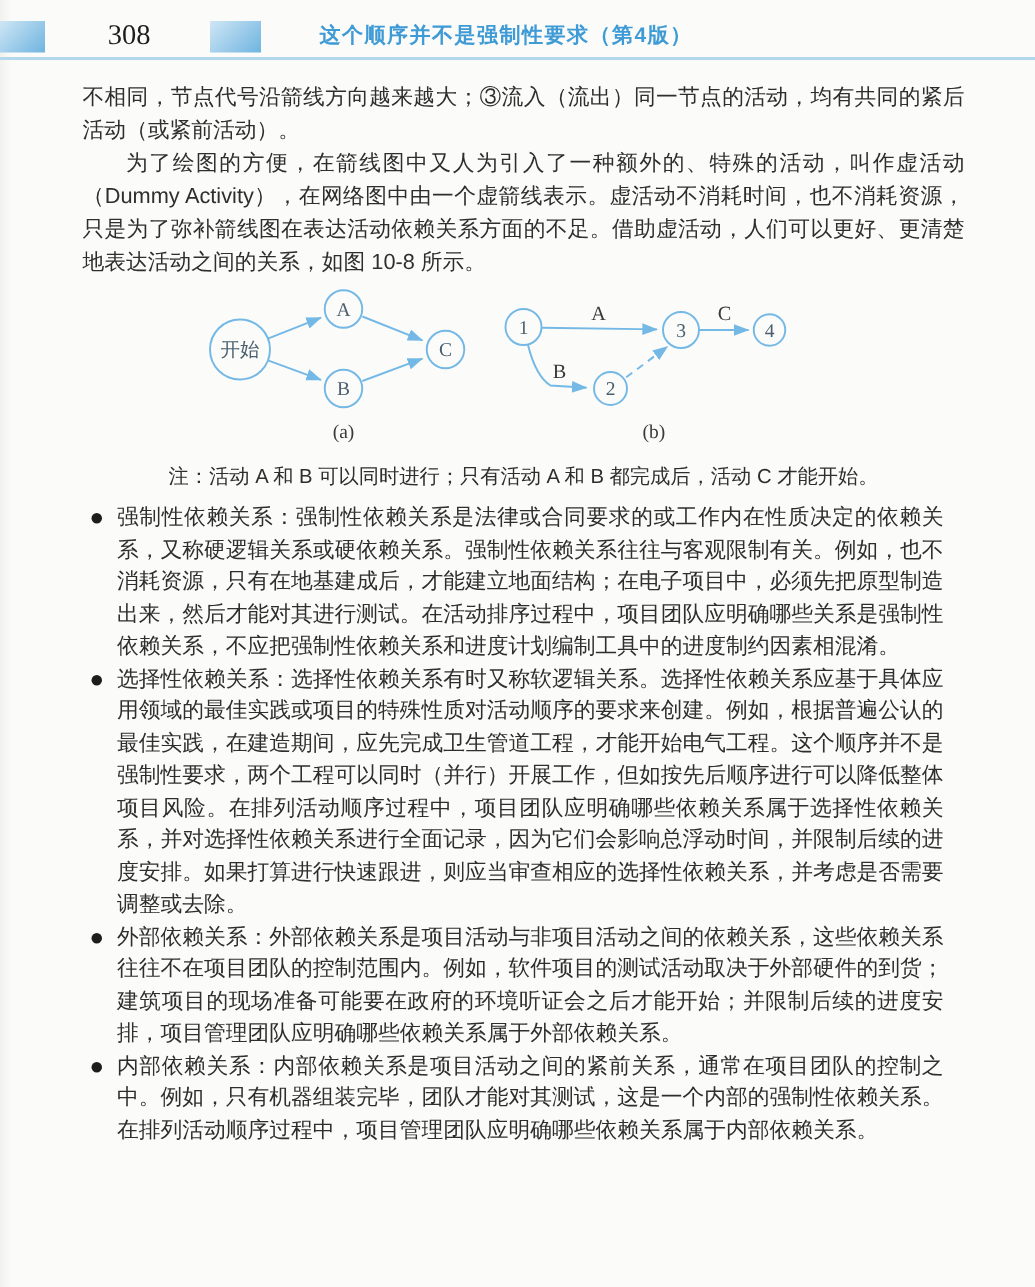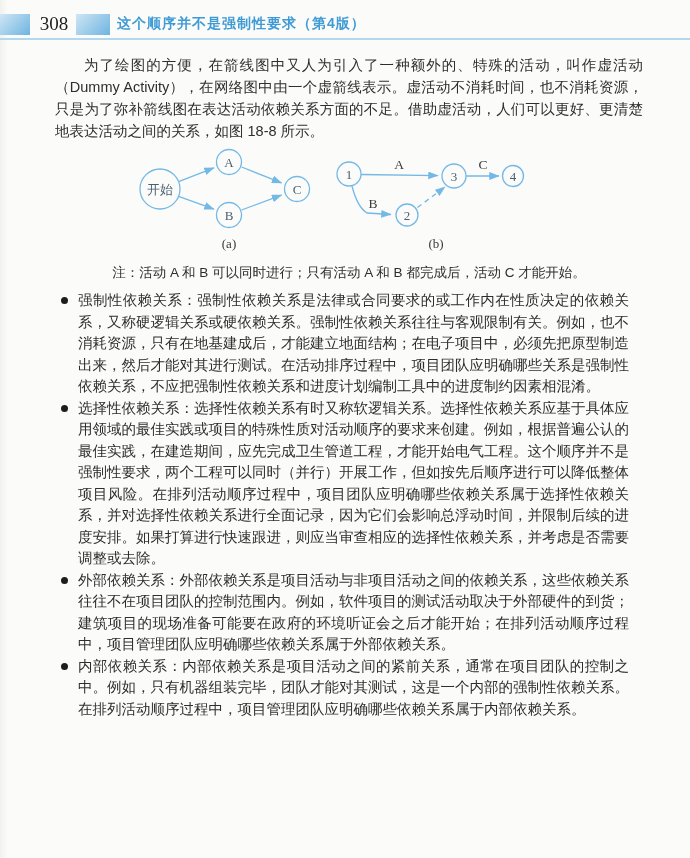--- a/index.html
+++ b/index.html
@@ -7,21 +7,21 @@
     width:690px; height:858px;
     background:#fbfbf9;
     font-family:"Liberation Sans", sans-serif;
     color:#2e2e2e;
     overflow:hidden;
   }
   .page { position:relative; width:690px; height:858px; background:linear-gradient(90deg,#f1f1ee 0px,#fbfbf9 8px); }
 
   
   header { padding-top:13px; }
-  .hdr-row { display:flex; align-items:center; height:22px; }
+  .hdr-row { display:flex; align-items:center; height:22px;gap:32px; }
   .accent-block { width:30px; height:21px; background:linear-gradient(135deg,#cfe6f5,#6fb4e0); }
   .accent-block.b2 { width:34px; margin-left:5px; }
   .page-num { font-family:"Liberation Serif", serif; font-size:19px; color:#1d1d1d; margin-left:7px; width:34px; text-align:center; }
   .book-title { margin-left:7px; color:#3f9bd5; font-weight:bold; font-size:14px; letter-spacing:1px; }
   .header-rule { height:2px; background:#b5d7ee; margin-top:3px; }
 
   
   .content { margin:14px 47px 0 55px; font-size:14.5px; line-height:22px; text-align:justify; }
   .content p { margin:0; }
   .indent { text-indent:2em; }
@@ -50,21 +50,22 @@
       <span class="accent-block"></span>
       <span class="page-num">308</span>
       <span class="accent-block b2"></span>
       <span class="book-title">这个顺序并不是强制性要求（第4版）</span>
     </div>
     <div class="header-rule"></div>
   </header>
 
   <main class="content">
 
-    <p class="indent">为了绘图的方便，在箭线图中又人为引入了一种额外的、特殊的活动，叫作虚活动（Dummy Activity），在网络图中由一个虚箭线表示。虚活动不消耗时间，也不消耗资源，只是为了弥补箭线图在表达活动依赖关系方面的不足。借助虚活动，人们可以更好、更清楚地表达活动之间的关系，如图 18-8 所示。</p>
+    <p>不相同，节点代号沿箭线方向越来越大；③流入（流出）同一节点的活动，均有共同的紧后活动（或紧前活动）。</p>
+    <p class="indent">为了绘图的方便，在箭线图中又人为引入了一种额外的、特殊的活动，叫作虚活动（Dummy Activity），在网络图中由一个虚箭线表示。虚活动不消耗时间，也不消耗资源，只是为了弥补箭线图在表达活动依赖关系方面的不足。借助虚活动，人们可以更好、更清楚地表达活动之间的关系，如图 10-8 所示。</p>
 
     <figure>
       <svg class="fig-svg" width="432" height="108" viewBox="0 0 432 108">
         <defs>
           <marker id="arw" markerWidth="9" markerHeight="7" refX="7.5" refY="3" orient="auto">
             <path d="M0,0 L8,3 L0,6 Z" fill="#74b9e6"></path>
           </marker>
         </defs>
 
         <g stroke="none">
@@ -117,21 +118,21 @@
       <li>
         <span class="dot"></span>
         <span>强制性依赖关系：强制性依赖关系是法律或合同要求的或工作内在性质决定的依赖关系，又称硬逻辑关系或硬依赖关系。强制性依赖关系往往与客观限制有关。例如，也不消耗资源，只有在地基建成后，才能建立地面结构；在电子项目中，必须先把原型制造出来，然后才能对其进行测试。在活动排序过程中，项目团队应明确哪些关系是强制性依赖关系，不应把强制性依赖关系和进度计划编制工具中的进度制约因素相混淆。</span>
       </li>
       <li>
         <span class="dot"></span>
         <span>选择性依赖关系：选择性依赖关系有时又称软逻辑关系。选择性依赖关系应基于具体应用领域的最佳实践或项目的特殊性质对活动顺序的要求来创建。例如，根据普遍公认的最佳实践，在建造期间，应先完成卫生管道工程，才能开始电气工程。这个顺序并不是强制性要求，两个工程可以同时（并行）开展工作，但如按先后顺序进行可以降低整体项目风险。在排列活动顺序过程中，项目团队应明确哪些依赖关系属于选择性依赖关系，并对选择性依赖关系进行全面记录，因为它们会影响总浮动时间，并限制后续的进度安排。如果打算进行快速跟进，则应当审查相应的选择性依赖关系，并考虑是否需要调整或去除。</span>
       </li>
       <li>
         <span class="dot"></span>
-        <span>外部依赖关系：外部依赖关系是项目活动与非项目活动之间的依赖关系，这些依赖关系往往不在项目团队的控制范围内。例如，软件项目的测试活动取决于外部硬件的到货；建筑项目的现场准备可能要在政府的环境听证会之后才能开始；在排列活动顺序过程中，项目管理团队应明确哪些依赖关系属于外部依赖关系。</span>
+        <span>外部依赖关系：外部依赖关系是项目活动与非项目活动之间的依赖关系，这些依赖关系往往不在项目团队的控制范围内。例如，软件项目的测试活动取决于外部硬件的到货；建筑项目的现场准备可能要在政府的环境听证会之后才能开始；并限制后续的进度安排，项目管理团队应明确哪些依赖关系属于外部依赖关系。</span>
       </li>
       <li>
         <span class="dot"></span>
         <span>内部依赖关系：内部依赖关系是项目活动之间的紧前关系，通常在项目团队的控制之中。例如，只有机器组装完毕，团队才能对其测试，这是一个内部的强制性依赖关系。在排列活动顺序过程中，项目管理团队应明确哪些依赖关系属于内部依赖关系。</span>
       </li>
     </ul>
 
   </main>
 </div>
 

